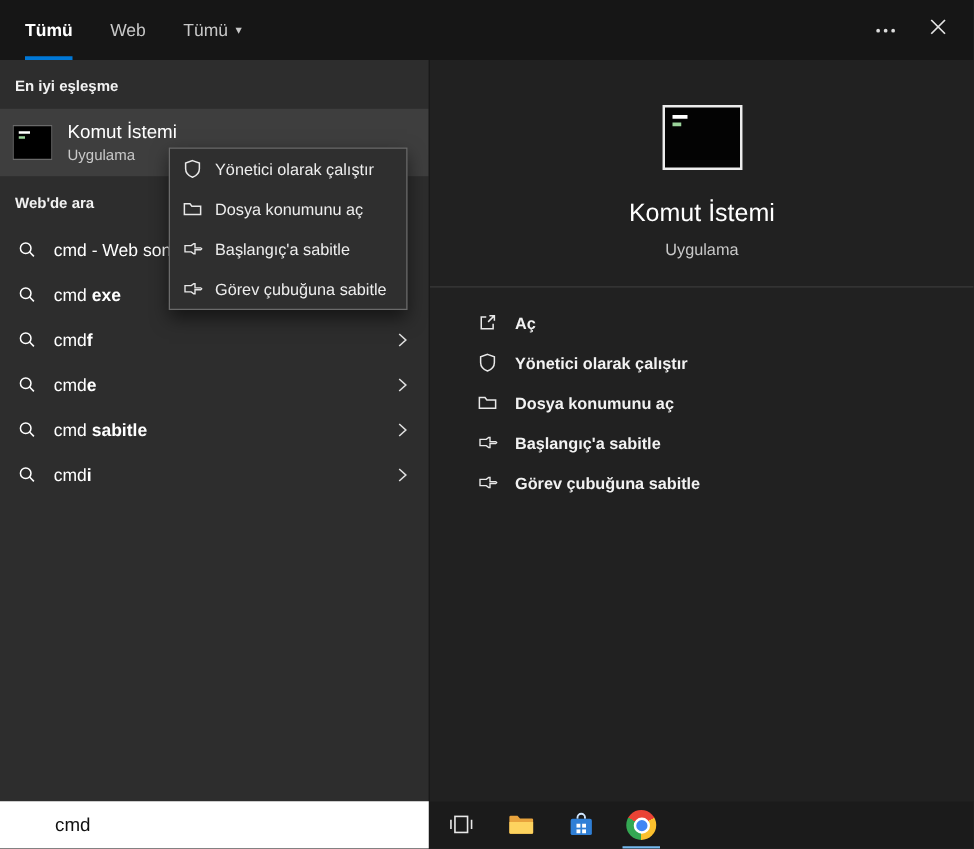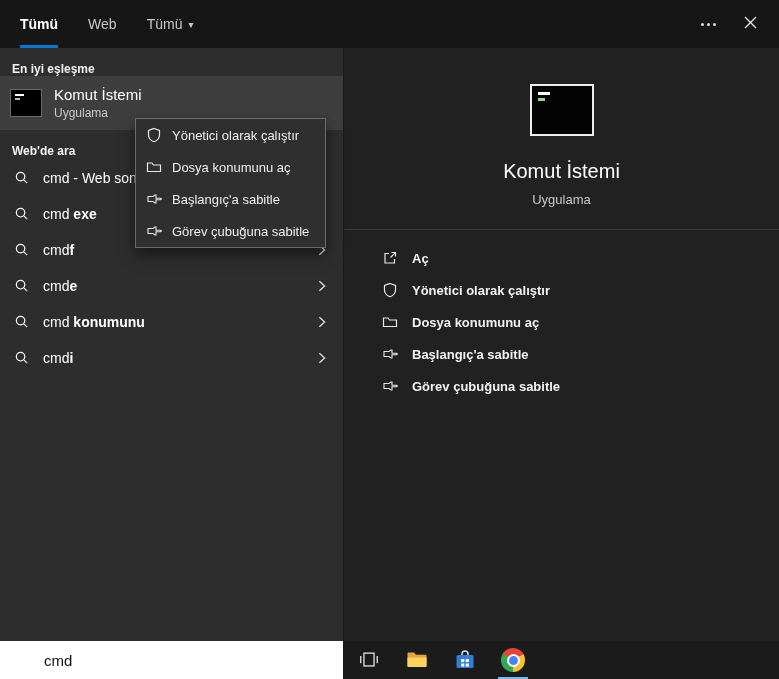--- a/index.html
+++ b/index.html
@@ -12,21 +12,21 @@
   .tab { position: relative; display: flex; align-items: center; gap: 6px; font-size: 14px; color: #c8c8c8; cursor: default; }
   .tab.active { color: #fff; font-weight: bold; }
   .tab.active::after { content: ""; position: absolute; left: 0; right: 0; bottom: 0; height: 3px; background: var(--accent, #0078d7); }
   .caret { font-size: 10px; color: #c8c8c8; }
   .header-actions { margin-left: auto; display: flex; align-items: center; gap: 28px; padding-right: 22px; }
   .dots-icon { display: flex; gap: 3px; }
   .dots-icon i { width: 3px; height: 3px; border-radius: 50%; background: #ddd; }
 
   
   .left-panel { position: absolute; top: 48px; left: 0; width: 343px; bottom: 0; background: #2d2d2d; }
-  .section-label { padding: 14px 12px 0; font-size: 12px; font-weight: bold; color: #f2f2f2; }
+  .section-label { padding: 14px 12px 11px; font-size: 12px; font-weight: bold; color: #f2f2f2; }
   .best-match { height: 54px; background: #3e3e3e; display: flex; align-items: center; padding: 0 10px; }
   .terminal-small { width: 32px; height: 28px; background: #000; border: 1px solid #6a6a6a; position: relative; flex: none; }
   .terminal-small::before { content: ""; position: absolute; top: 4px; left: 4px; width: 9px; height: 2px; background: #fff; }
   .terminal-small::after { content: ""; position: absolute; top: 8px; left: 4px; width: 5px; height: 2px; background: #9ad29a; }
   .bm-text { margin-left: 12px; }
   .bm-title { font-size: 15px; color: #fff; }
   .bm-sub { font-size: 12px; color: #c9c9c9; margin-top: 3px; }
 
   .suggestions { margin-top: 2px; }
   .suggestion { height: 36px; display: flex; align-items: center; padding: 0 14px; color: #fff; font-size: 14px; }
@@ -160,21 +160,21 @@
           </span>
       </div>
 
       <div class="suggestion">
         <span class="sg-icon">
             <svg viewBox="0 0 16 16" width="15" height="15">
               <circle cx="7" cy="7" r="4.5" fill="none" stroke="#fff" stroke-width="1.3"></circle>
               <line x1="10.5" y1="10.5" x2="14" y2="14" stroke="#fff" stroke-width="1.3"></line>
             </svg>
           </span>
-        <span class="sg-text"><span>cmd </span><b>konumunu</b></span>
+        <span class="sg-text"><span>cmd </span><b>sabitle</b></span>
         <span class="sg-chev">
             <svg viewBox="0 0 16 16" width="14" height="14">
               <polyline points="5,2.5 11,8 5,13.5" fill="none" stroke="#ddd" stroke-width="1.5"></polyline>
             </svg>
           </span>
       </div>
 
       <div class="suggestion">
         <span class="sg-icon">
             <svg viewBox="0 0 16 16" width="15" height="15">

